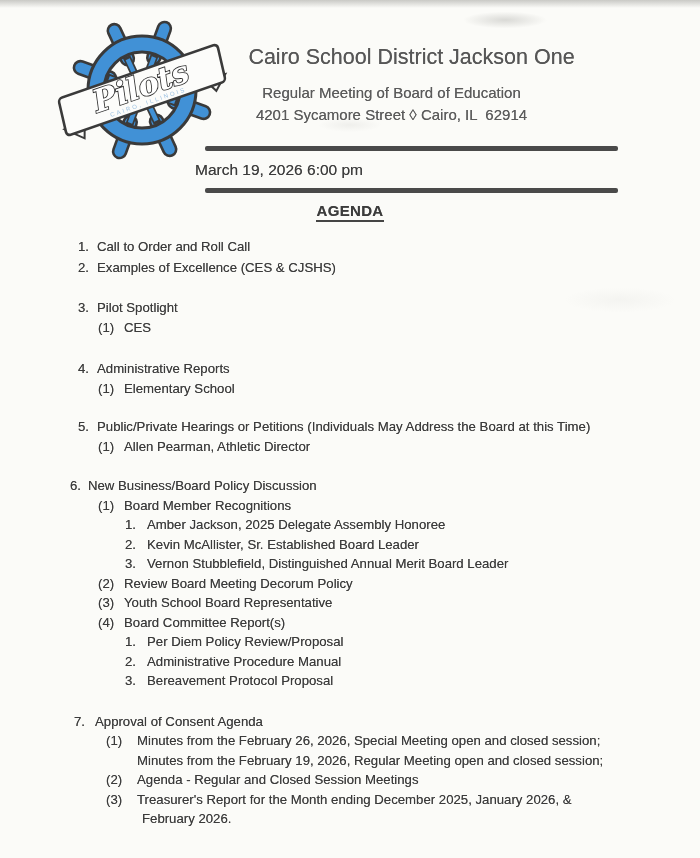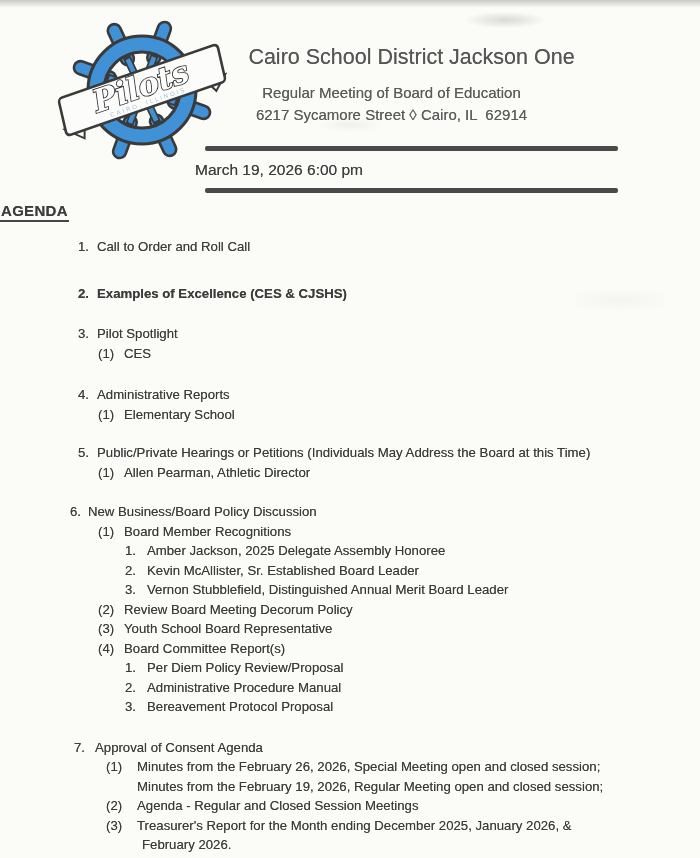--- a/index.html
+++ b/index.html
@@ -19,36 +19,36 @@
   .logo{position:absolute;left:52px;top:16px;width:178px;height:148px;}
   .hdr{position:absolute;left:205px;top:0;width:413px;text-align:center;}
   .hdr .district{position:absolute;top:45px;left:0;width:100%;font-size:21.5px;color:#565656;white-space:nowrap;}
   .hdr .mtg{position:absolute;top:84px;left:-20px;width:100%;font-size:15px;color:#5b5b5b;white-space:nowrap;}
   .hdr .addr{position:absolute;top:106px;left:-20px;width:100%;font-size:15px;color:#5b5b5b;white-space:pre;}
 
   .rule{position:absolute;left:205px;width:413px;height:5px;background:#4a4a4a;border-radius:2px;}
   .rule.r1{top:146px;}
   .rule.r2{top:188px;}
   .datetime{position:absolute;left:195px;top:161px;width:416px;text-align:left;font-size:15.5px;color:#3c3c3c;}
-  .agenda-heading{position:absolute;left:0;top:202px;width:700px;text-align:left;}
+  .agenda-heading{position:absolute;left:0;top:202px;width:700px;text-align:center;}
   .agenda-heading span{display:inline-block;font-size:15px;font-weight:bold;color:#3c3c3c;border-bottom:2px solid #454545;padding:0 1px 1px 1px;letter-spacing:.3px;}
 
   
   .agenda{position:absolute;left:0;top:237px;width:700px;}
   .ln{height:19.5px;line-height:19.5px;font-size:13.2px;color:#3b3b3b;white-space:nowrap;}
   .ln .num{display:inline-block;}
   .l1{padding-left:78px;} .l1 .num{width:19px;}
   .l1.out6{padding-left:70px;} .l1.out6 .num{width:18px;}
   .l1.out7{padding-left:74px;} .l1.out7 .num{width:21px;}
   .l2{padding-left:98px;} .l2 .num{width:26px;}
   .l2b{padding-left:106px;} .l2b .num{width:31px;}
   .l3{padding-left:125px;} .l3 .num{width:22px;}
   .cont{padding-left:137px;}
   .cont2{padding-left:142px;}
-  .g15{margin-top:27px;font-weight:bold;} .g19{margin-top:19px;} .g20{margin-top:20px;} .g21{margin-top:21px;} .g22{margin-top:22px;}
+  .g15{margin-top:1px;} .g19{margin-top:19px;} .g20{margin-top:20px;} .g21{margin-top:21px;} .g22{margin-top:22px;}
 </style>
 </head>
 <body>
 
 <div class="page">
 
   <div class="logo">
     <svg width="178" height="148" viewBox="0 0 178 148">
 
       <g transform="rotate(20 90 74)">
@@ -97,21 +97,21 @@
         <rect x="-84" y="-19" width="168" height="38" rx="4" fill="#fcfcfa" stroke="#3a3a3a" stroke-width="2.6" transform="skewX(-6)"></rect>
         <text x="0" y="7" text-anchor="middle" font-family="DejaVu Serif, serif" font-style="italic" font-weight="bold" font-size="31" fill="#ffffff" stroke="#2e2e2e" stroke-width="1.7" paint-order="stroke">Pilots</text>
         <text x="2" y="15.5" text-anchor="middle" font-family="Liberation Sans, sans-serif" font-size="6" letter-spacing="2.2" fill="#9ec2e2">CAIRO, ILLINOIS</text>
       </g>
     </svg>
   </div>
 
   <div class="hdr">
     <div class="district txtsoft">Cairo School District Jackson One</div>
     <div class="mtg txtsoft">Regular Meeting of Board of Education</div>
-    <div class="addr txtsoft">6217 Sycamore Street ◊ Cairo, IL  62914</div>
+    <div class="addr txtsoft">4201 Sycamore Street ◊ Cairo, IL  62914</div>
   </div>
 
   <div class="rule r1"></div>
   <div class="datetime txtsoft">March 19, 2026 6:00 pm</div>
   <div class="rule r2"></div>
 
   <div class="agenda-heading">
     <span class="txtsoft">AGENDA</span>
   </div>
 

